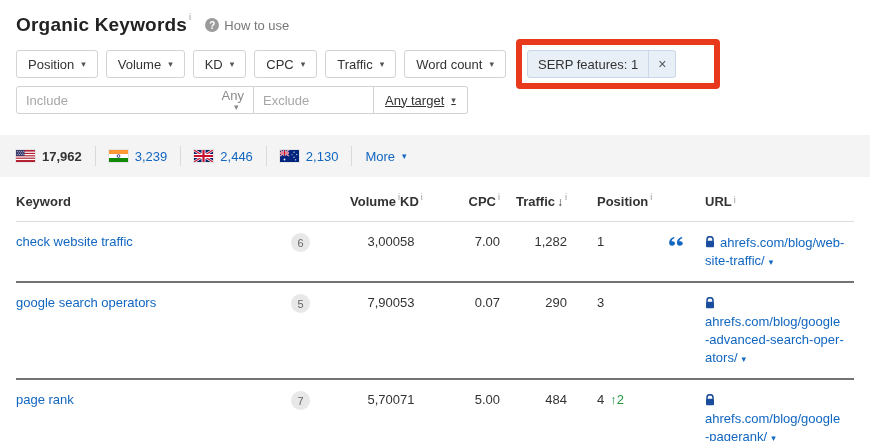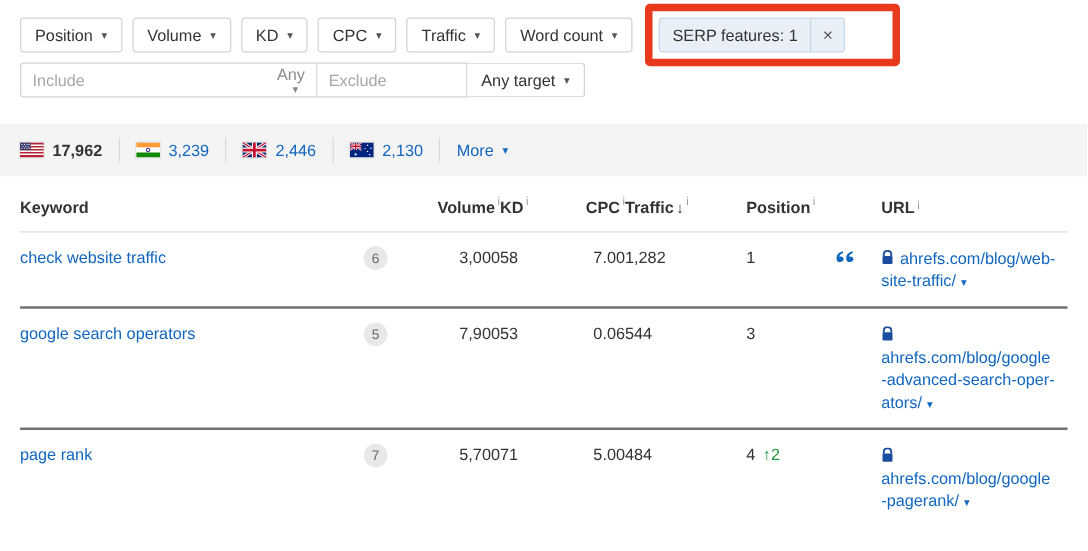--- a/index.html
+++ b/index.html
@@ -29,21 +29,21 @@
     border:1px solid #c9d7e8; border-radius:3px; overflow:hidden; }
   .chip-label { display:flex; align-items:center; padding:0 10px; color:#333; cursor:pointer; }
   .chip-close { display:flex; align-items:center; padding:0 9px; border-left:1px solid #c9d7e8;
     color:#555; font-size:14px; cursor:pointer; }
 
   
   .filter-row2 { display:flex; align-items:center; height:28px; margin:8px 16px 0 16px; }
   .inc-box { display:flex; align-items:center; height:28px; border:1px solid #d3d3d3; background:#fff; }
   .inc-box.first { border-radius:3px 0 0 3px; width:238px; }
   .inc-box.mid { border-left:none; width:120px; }
-  .inc-box.last { border-left:none; border-radius:0 3px 3px 0; padding:0 11px; color:#333; cursor:pointer; width:auto; }
+  .inc-box.last { border-left:none; border-radius:0 3px 3px 0; padding:0 11px; color:#333; cursor:pointer; width:auto;text-decoration:underline; }
   .inc-input { border:none; outline:none; flex:1 1 auto; min-width:0; height:26px; padding:0 9px;
     font:inherit; color:#333; background:transparent; }
   .inc-input::placeholder { color:#a7a7a7; }
   .any-dd { display:inline-flex; align-items:center; color:#8a8a8a; padding-right:9px; cursor:pointer; white-space:nowrap;flex-direction:column; }
   .any-dd .caret { color:#8a8a8a; }
 
   
   .band { margin-top:21px; background:#f4f4f4; height:42px; display:flex; align-items:center; padding:0 16px; }
   .ctab { display:inline-flex; align-items:center; cursor:pointer; }
   .flag { width:19px; height:12px; margin-right:7px; flex:0 0 auto; box-shadow:0 0 0 1px rgba(0,0,0,.06); }
@@ -55,21 +55,21 @@
 
   
   .tbl { margin:0 16px; }
   .thead { display:flex; align-items:baseline; padding:16px 0 10px 0; border-bottom:1px solid #dcdcdc; font-weight:bold; color:#333; }
   .trow { display:flex; align-items:flex-start; padding:12px 0 10px 0; border-bottom:2px solid #737373; }
   .trow:last-child { border-bottom:none; }
   .c-kw { width:306px; display:flex; justify-content:space-between; align-items:flex-start; padding-right:12px; }
   .c-vol { width:78px; text-align:right; }
   .c-kd { width:47px; }
   .c-cpc { width:53px; text-align:right; }
-  .c-tr { width:67px; text-align:left; }
+  .c-tr { width:67px; text-align:right; }
   .c-pos { width:90px; padding-left:30px; }
   .c-quote { width:48px; padding-left:12px; }
   .c-url { width:149px; line-height:18px; }
   .hcell { cursor:pointer; }
   .link { color:#1166c0; text-decoration:none; cursor:pointer; }
   .badge { width:19px; height:19px; border-radius:50%; background:#e8e8e8; color:#666; font-size:11px;
     display:inline-flex; align-items:center; justify-content:center; cursor:pointer; margin-top:-1px; }
   .sort-arrow { font-size:12px; color:#333; margin-left:2px; font-weight:bold; }
   .pos-up { color:#21973c; margin-left:6px; }
   .pos-up .up { font-weight:bold; }
@@ -77,20 +77,27 @@
   .lock-line { display:block; height:18px; }
   .url-caret { font-size:9px; color:#1166c0; margin-left:4px; cursor:pointer; }
   .quote-ic { display:inline-block; margin-top:2px; cursor:pointer; }
   .num { color:#333; }
 </style>
 </head>
 <body>
 
 <div class="app">
 
+  <div class="hdr">
+    <span class="title"><span>Organic Keywords</span><span class="sup-i">i</span></span>
+    <span class="help">
+      <span class="help-badge">?</span>
+      <span>How to use</span>
+    </span>
+  </div>
 
   <div class="filter-row1">
     <span class="fbtn">
         <span>Position</span>
         <span class="caret">▾</span>
       </span>
     <span class="fbtn">
         <span>Volume</span>
         <span class="caret">▾</span>
       </span>
@@ -252,22 +259,22 @@
       </span>
     </div>
 
     <div class="trow">
       <span class="c-kw">
         <a class="link">google search operators</a>
         <span class="badge">5</span>
       </span>
       <span class="c-vol num">7,900</span>
       <span class="c-kd num">53</span>
-      <span class="c-cpc num">0.06</span>
-      <span class="c-tr num">544</span>
+      <span class="c-cpc num">0.07</span>
+      <span class="c-tr num">290</span>
       <span class="c-pos num"><span>3</span></span>
       <span class="c-quote"></span>
       <span class="c-url">
         <span class="lock-line"><svg class="lock" width="10" height="12" viewBox="0 0 10 12">
               <path d="M2 5V3.5C2 1.9 3.3.7 5 .7S8 1.9 8 3.5V5" fill="none" stroke="#1b4d9e" stroke-width="1.5"></path>
               <rect x="1" y="4.7" width="8" height="6.6" rx="1" fill="#1b4d9e"></rect>
             </svg></span>
         <a class="link">ahrefs.com/blog/google</a><br>
         <a class="link">-advanced-search-oper-</a><br>
         <a class="link">ators/</a><span class="url-caret">▾</span>

